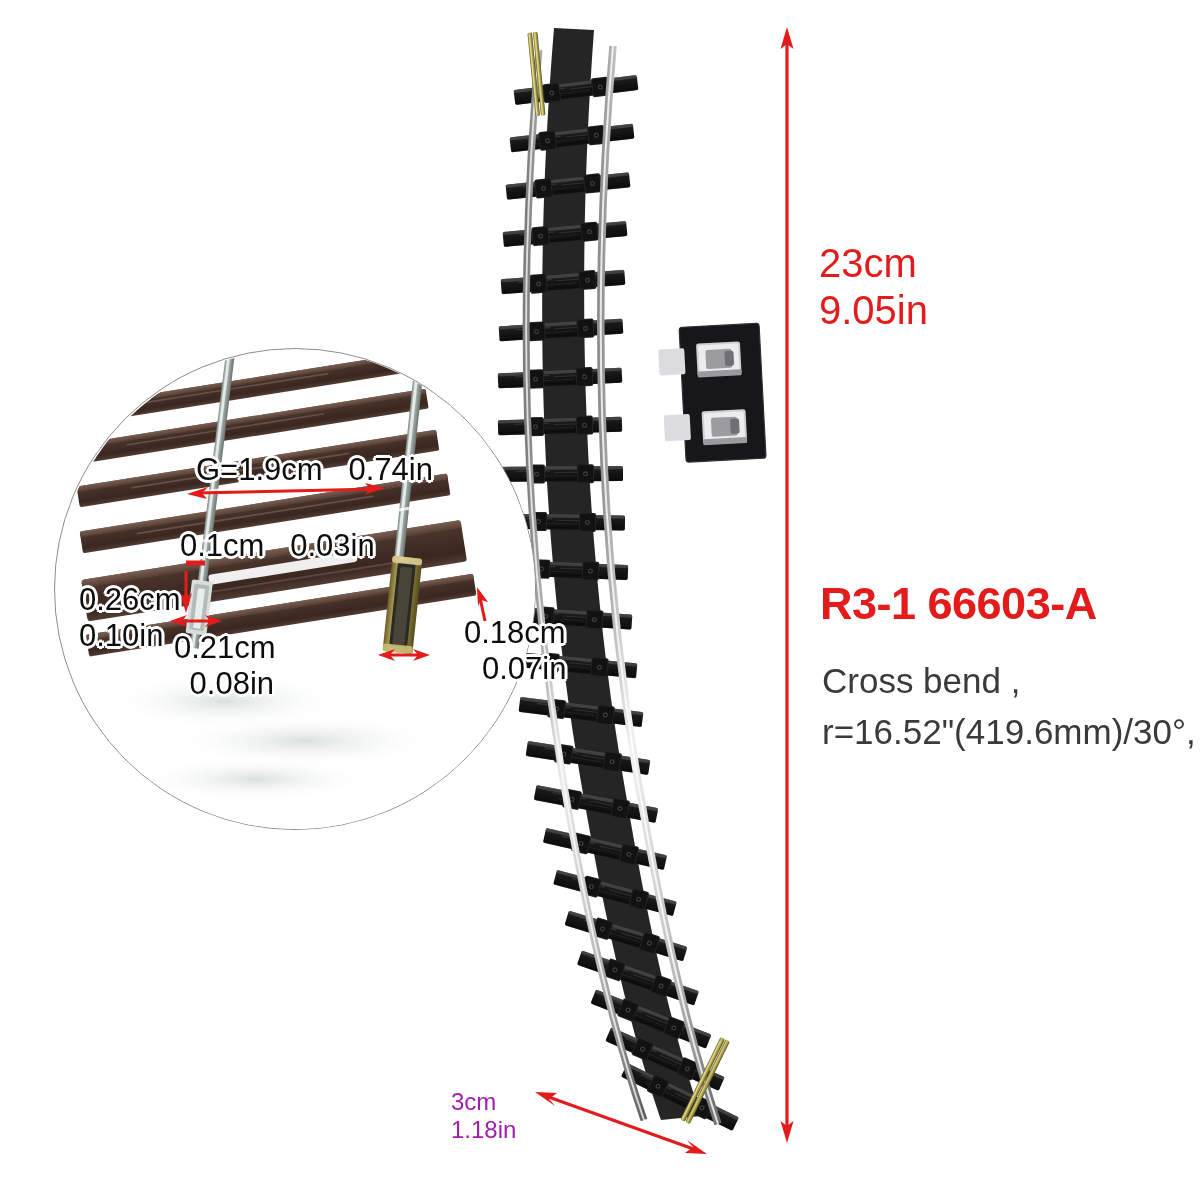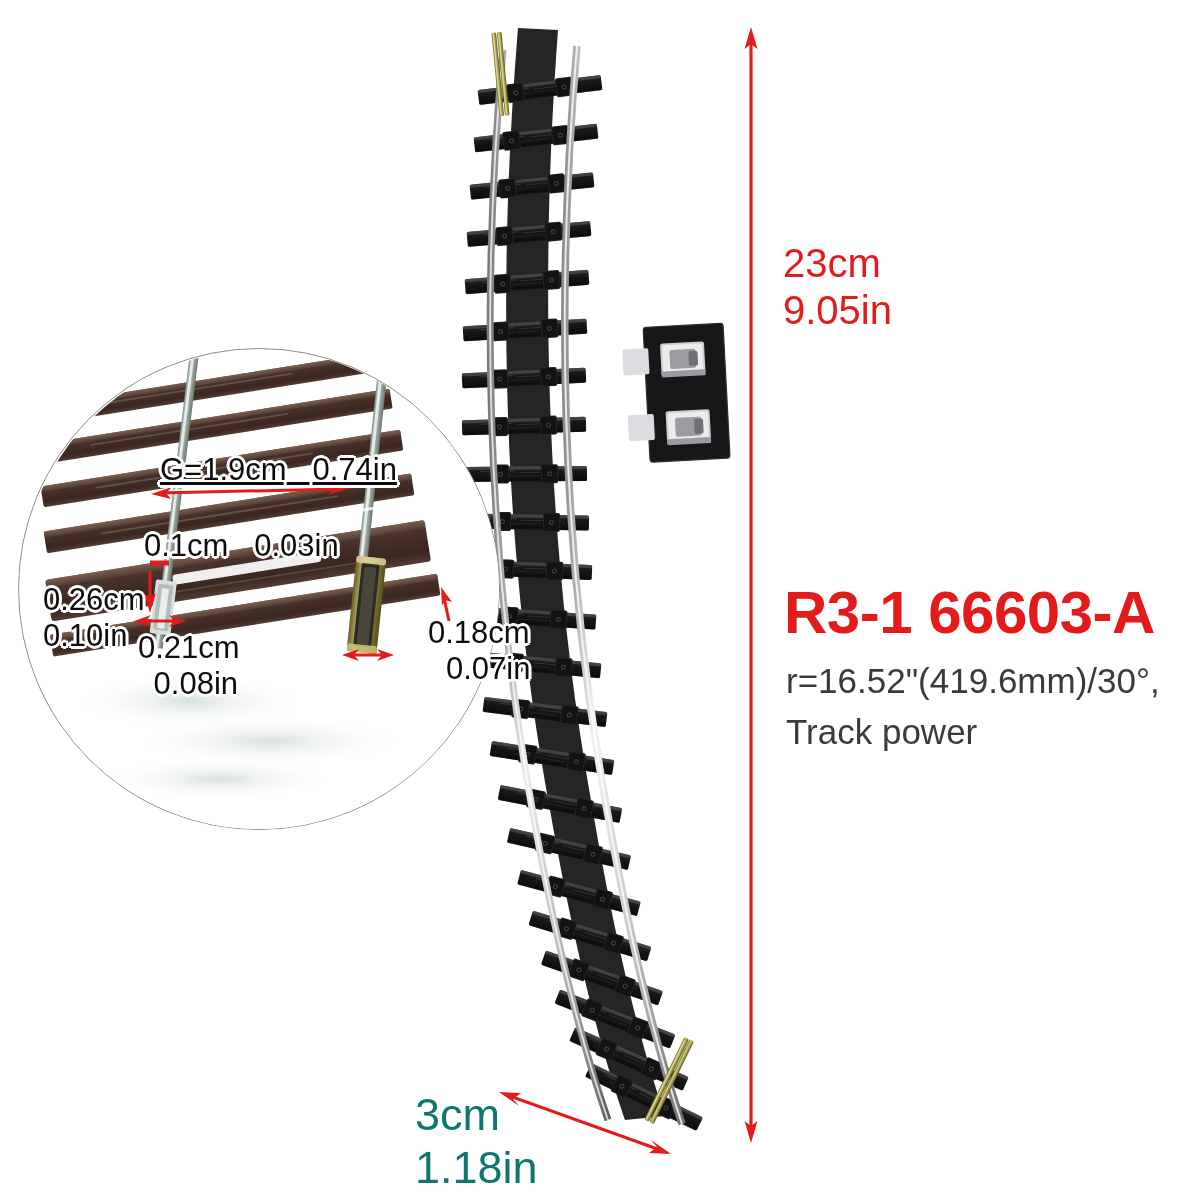--- a/index.html
+++ b/index.html
@@ -11,20 +11,21 @@
     width: 1200px;
     height: 1200px;
     position: relative;
     overflow: hidden;
     font-family: "Liberation Sans", sans-serif;
   }
 
   .stage {
     position: absolute;
     inset: 0;
+    margin-left: 36px;
   }
 
   
   #main-track {
     position: absolute;
     left: 440px;
     top: 20px;
     width: 300px;
     height: 1130px;
   }
@@ -50,21 +51,21 @@
     font-weight: 400;
     white-space: nowrap;
   }
 
   
   #product-title {
     position: absolute;
     left: 784px;
     top: 578px;
     color: #e31b1b;
-    font-size: 60px;
+    font-size: 45px;
     font-weight: bold;
     letter-spacing: -0.5px;
     white-space: nowrap;
   }
   #product-desc {
     position: absolute;
     left: 786px;
     top: 655px;
     color: #3a3a3a;
     font-size: 35px;
@@ -72,22 +73,22 @@
     font-weight: 400;
     white-space: nowrap;
   }
   #product-desc div { white-space: nowrap; }
 
   
   #width-label {
     position: absolute;
     left: 415px;
     top: 1088px;
-    color: #0f766e;
-    font-size: 45px;
+    color: #a21caf;
+    font-size: 24px;
     line-height: 1.18;
     white-space: nowrap;
   }
   #width-dim {
     position: absolute;
     left: 495px;
     top: 1085px;
     width: 180px;
     height: 75px;
   }
@@ -118,21 +119,21 @@
     line-height: 1.16;
     font-weight: 400;
     white-space: nowrap;
     text-shadow:
       -2px -2px 0 #fff,  2px -2px 0 #fff,
       -2px  2px 0 #fff,  2px  2px 0 #fff,
       -3px  0   0 #fff,  3px  0   0 #fff,
        0   -3px 0 #fff,  0    3px 0 #fff;
   }
 
-  #cal-gauge   { left: 160px; top: 452px; text-decoration: underline; }
+  #cal-gauge   { left: 160px; top: 452px; }
   #cal-rail    { left: 144px; top: 528px; }
   #cal-height  { left: 43px;  top: 582px; }
   #cal-width   { left: 138px; top: 630px; text-align: center; }
   #cal-pin-h   { left: 428px; top: 615px; }
   #cal-pin-w   { left: 352px; top: 672px; }
 
   .arrow-layer {
     position: absolute;
     inset: 0;
     pointer-events: none;
@@ -278,22 +279,22 @@
   </div>
 
   <div id="height-label">
     <div>23cm</div>
     <div>9.05in</div>
   </div>
 
   <div id="product-title">R3-1 66603-A</div>
 
   <div id="product-desc">
+    <div>Cross bend ,</div>
     <div>r=16.52"(419.6mm)/30°,</div>
-    <div>Track power</div>
   </div>
 
   <div id="width-dim" class="arrow-layer">
     <svg width="180" height="75" viewBox="0 0 180 75" xmlns="http://www.w3.org/2000/svg">
       <line x1="12" y1="10" x2="168" y2="66" stroke="#e31b1b" stroke-width="3"></line>
       <polygon points="4,7 26,8 18,14 24,21" fill="#e31b1b"></polygon>
       <polygon points="176,69 154,68 162,62 156,55" fill="#e31b1b"></polygon>
     </svg>
   </div>
 

